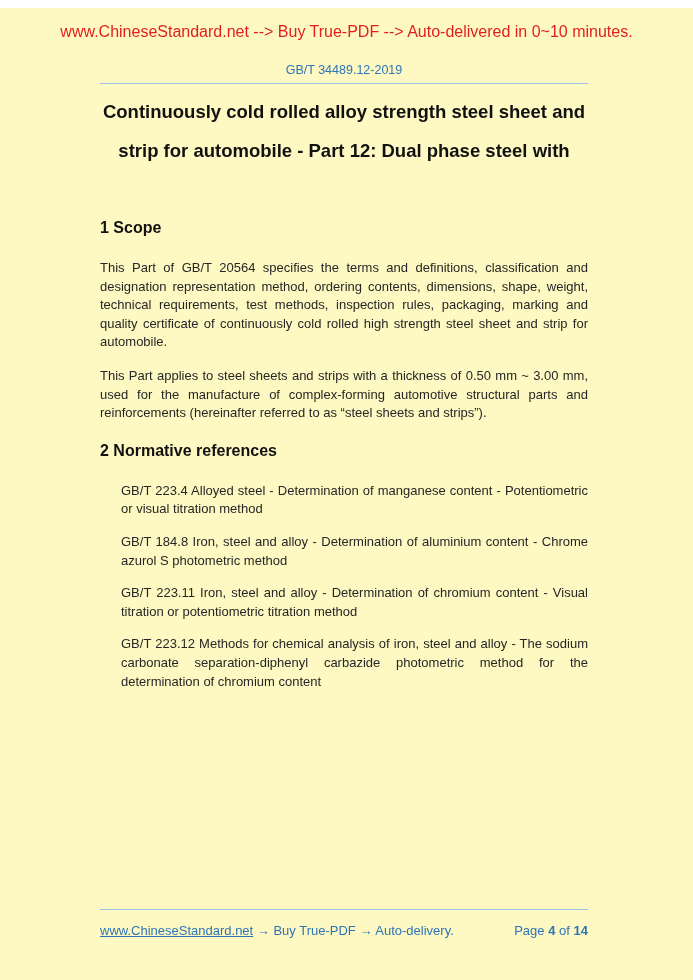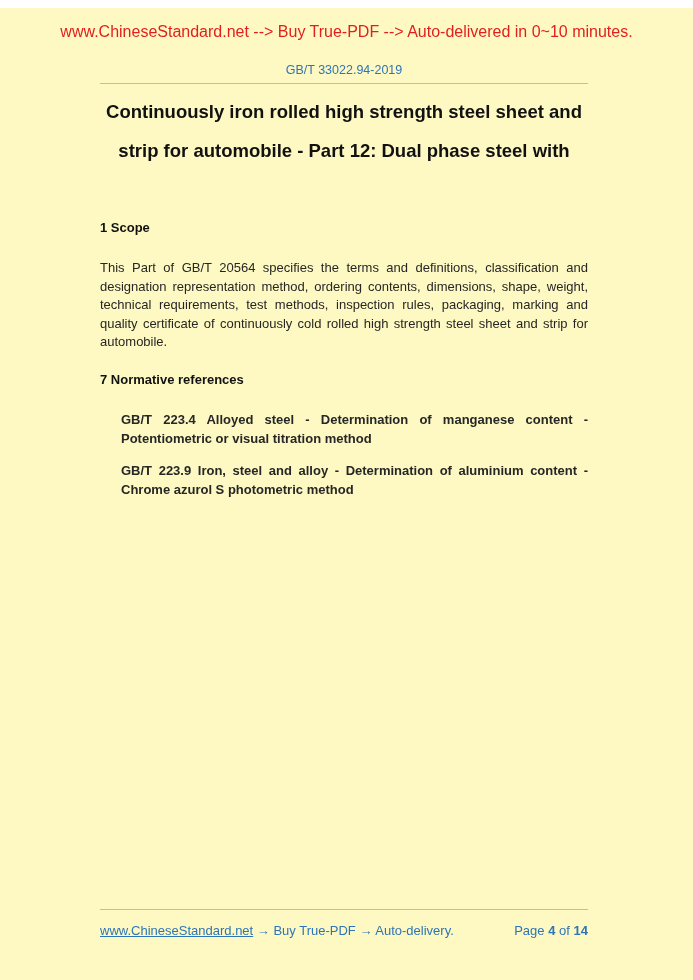--- a/index.html
+++ b/index.html
@@ -43,39 +43,38 @@
     margin: 9px 0 0 0;
     font-size: 18.5px;
     font-weight: bold;
     color: #111111;
     text-align: center;
     line-height: 38.5px;
   }
   .title-line { display: block; white-space: nowrap; }
 
   .section-heading {
-    font-size: 13px;
+    font-size: 16px;
     font-weight: bold;
     color: #111111;
     line-height: 24px;
     margin: 0;
   }
   .heading-1 { margin: 46px 0 19px 0; }
   .heading-2 { margin: 16px 0 19px 0; }
 
   .para {
     font-size: 13px;
     line-height: 18.6px;
     text-align: justify;
     margin: 0 0 15px 0;
   }
   .ref {
     padding-left: 21px;
     margin: 0 0 14px 0;
-    font-weight: bold;
   }
 
   .footer {
     position: absolute;
     left: 100px;
     right: 105px;
     top: 901px;
   }
   .footer-row {
     margin-top: 11px;
@@ -94,42 +93,45 @@
   .footer-left span { text-decoration: none; }
   .page-indicator b { font-weight: bold; }
 </style>
 </head>
 <body>
 
 <div class="page">
   <div class="banner">www.ChineseStandard.net --&gt; Buy True-PDF --&gt; Auto-delivered in 0~10 minutes.</div>
 
   <div class="content">
-    <div class="doc-number">GB/T 33022.94-2019</div>
+    <div class="doc-number">GB/T 34489.12-2019</div>
 
     <hr class="rule header-rule">
 
     <h1 class="title">
-      <span class="title-line">Continuously iron rolled high strength steel sheet and</span>
+      <span class="title-line">Continuously cold rolled alloy strength steel sheet and</span>
       <span class="title-line">strip for automobile - Part 12: Dual phase steel with</span>
     </h1>
 
     <h2 class="section-heading heading-1">1 Scope</h2>
 
     <p class="para">This Part of GB/T 20564 specifies the terms and definitions, classification and designation representation method, ordering contents, dimensions, shape, weight, technical requirements, test methods, inspection rules, packaging, marking and quality certificate of continuously cold rolled high strength steel sheet and strip for automobile.</p>
 
+    <p class="para">This Part applies to steel sheets and strips with a thickness of 0.50 mm ~ 3.00 mm, used for the manufacture of complex-forming automotive structural parts and reinforcements (hereinafter referred to as “steel sheets and strips”).</p>
 
-    <h2 class="section-heading heading-2">7 Normative references</h2>
+    <h2 class="section-heading heading-2">2 Normative references</h2>
 
 
     <p class="para ref">GB/T 223.4 Alloyed steel - Determination of manganese content - Potentiometric or visual titration method</p>
 
-    <p class="para ref">GB/T 223.9 Iron, steel and alloy - Determination of aluminium content - Chrome azurol S photometric method</p>
+    <p class="para ref">GB/T 184.8 Iron, steel and alloy - Determination of aluminium content - Chrome azurol S photometric method</p>
 
+    <p class="para ref">GB/T 223.11 Iron, steel and alloy - Determination of chromium content - Visual titration or potentiometric titration method</p>
 
+    <p class="para ref">GB/T 223.12 Methods for chemical analysis of iron, steel and alloy - The sodium carbonate separation-diphenyl carbazide photometric method for the determination of chromium content</p>
 
   </div>
 
   <div class="footer">
     <hr class="rule footer-rule">
     <div class="footer-row">
       <div class="footer-left">
         <a class="footer-link">www.ChineseStandard.net</a>
         <span>→ Buy True-PDF → Auto-delivery.</span>
       </div>

